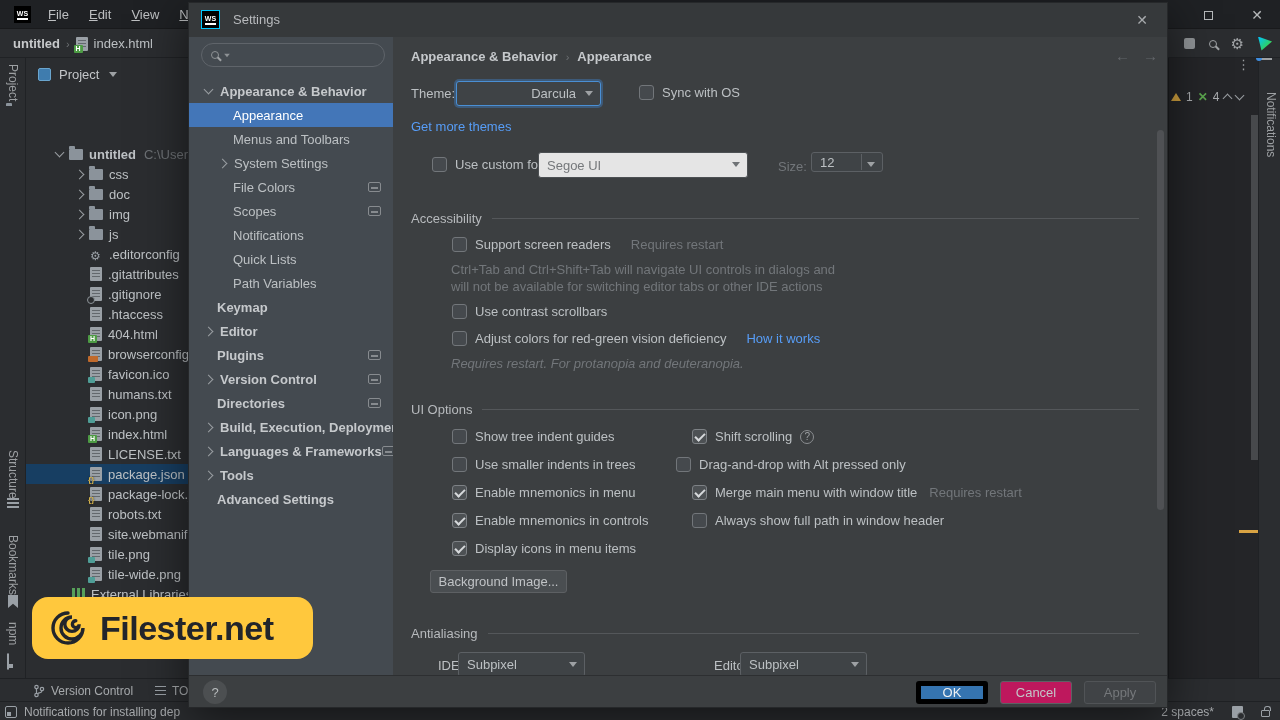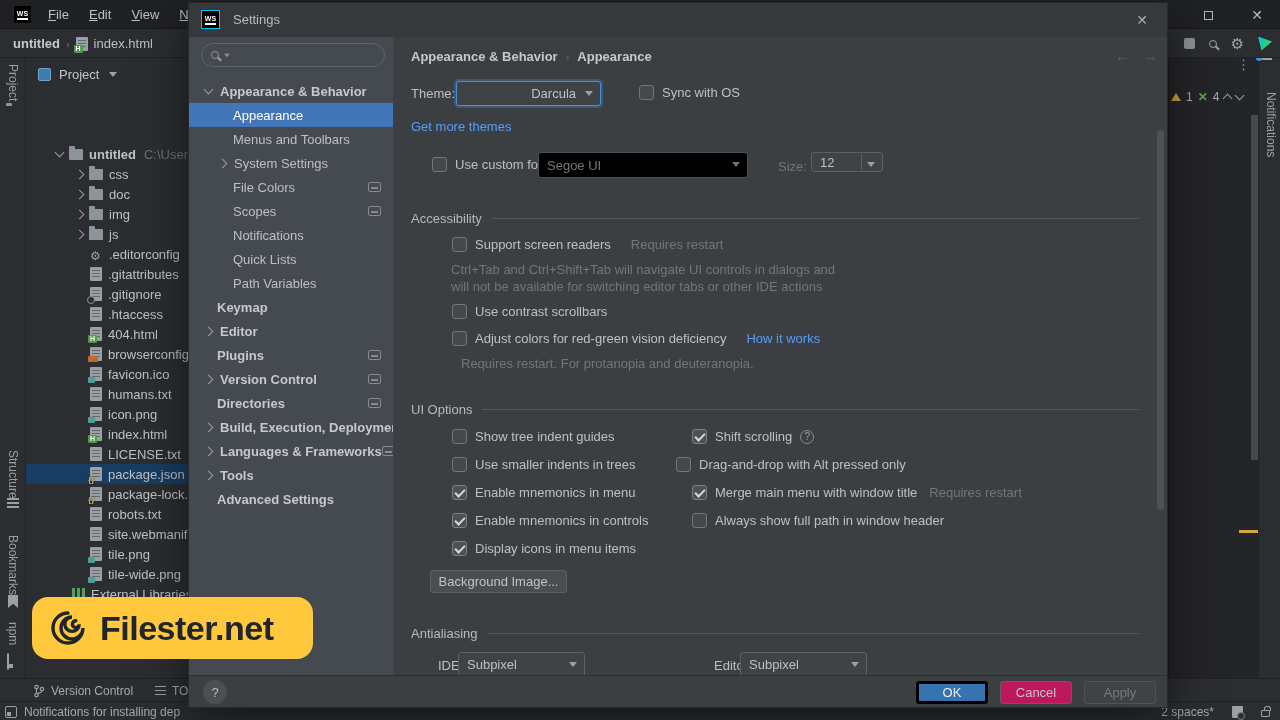--- a/index.html
+++ b/index.html
@@ -175,39 +175,39 @@
   .nav-arrows { position:absolute; left:722px; top:10px; display:flex; gap:13px;
     color:#63666a; font-size:15px; }
   .flabel { position:absolute; color:#bcc0c3; }
   .muted { color:#72767a; }
   .link { color:#579df7; }
   .combo { position:absolute; height:25px; background:#3f4346; border:1px solid #5c6064;
     border-radius:3px; color:#bcc0c3; display:flex; align-items:center; padding:0 24px 0 8px; }
   .combo .car { position:absolute; right:7px; top:9px; width:0; height:0;
     border-left:4px solid transparent; border-right:4px solid transparent; border-top:5px solid #9ea1a4; }
   .combo.focus { border:1px solid #4a8fd4; box-shadow:0 0 0 2px rgba(63,124,191,.45); }
-  .combo.disabled { background:#000000; border-color:#4c5053; color:#75787b; }
+  .combo.disabled { background:#e5e5e5; border-color:#4c5053; color:#75787b; }
   .combo.disabled .car { border-top-color:#6f7376; }
   .combo.split::before { content:""; position:absolute; right:20px; top:1px; bottom:1px; width:1px; background:#5c6064; }
   .cb { width:15px; height:15px; border:1px solid #72767a; border-radius:3px; background:#45494d;
     position:relative; flex:0 0 auto; }
   .cb.checked { background:#4d5154; border-color:#7d8185; }
   .cb.checked::after { content:""; position:absolute; left:2px; top:3px; width:8px; height:4px;
     border-left:2px solid #d6d9db; border-bottom:2px solid #d6d9db; transform:rotate(-45deg); }
   .cbrow { position:absolute; display:flex; align-items:center; gap:8px;padding-left:21px; }
   .cbrow .sfx { margin-left:12px; }
   .helpblock { position:absolute; color:#72767a; line-height:17px; }
   .sect { position:absolute; left:18px; right:28px; display:flex; align-items:center; gap:10px;
     color:#b7babd; }
   .sect::after { content:""; flex:1; height:1px; background:#54575a; }
   .qmark { width:14px; height:14px; border:1px solid #8b8e91; border-radius:50%; color:#9da0a3;
     font-size:10px; display:flex; align-items:center; justify-content:center; flex:0 0 auto; }
   .btn { position:absolute; height:23px; border-radius:3px; display:flex; align-items:center;
     justify-content:center; width:72px; }
-  .btn.primary { background:#3574b0; border:3px solid #000000; color:#eef1f3; }
+  .btn.primary { background:#3574b0; border:5px solid #000000; color:#eef1f3; }
   .btn.normal { background:#be185d; border:1px solid #5e6164; color:#c3c6c9; }
   .btn.disabled { background:#404346; border:1px solid #515457; color:#75787b; }
   .btn2 { position:absolute; left:37px; top:533px; width:137px; height:23px; background:#4a4e51;
     border:1px solid #5d6063; border-radius:3px; display:flex; align-items:center; justify-content:center;
     color:#c0c3c6; }
   .dlg-footer { position:absolute; left:0; right:0; bottom:0; height:32px; background:#3c3f41;
     border-top:1px solid #2d2f31; }
   .help-circle { position:absolute; left:14px; top:4px; width:24px; height:24px; border-radius:50%;
     background:#4c4f51; color:#b9bcbe; display:flex; align-items:center; justify-content:center; font-size:13px; }
   .dlg-scrollthumb { position:absolute; right:3px; top:127px; width:7px; height:380px;
@@ -560,21 +560,21 @@
     </div>
     <div class="cbrow" style="left:38px;top:267px;">
       <span class="cb"></span>
       <span>Use contrast scrollbars</span>
     </div>
     <div class="cbrow" style="left:38px;top:294px;justify-content:center;">
       <span class="cb"></span>
       <span>Adjust colors for red-green vision deficiency</span>
       <span class="sfx link">How it works</span>
     </div>
-    <div class="helpblock" style="left:68px;top:318px;">
+    <div class="helpblock" style="left:58px;top:318px;font-style:italic;">
       <div>Requires restart. For protanopia and deuteranopia.</div>
     </div>
 
     <div class="sect" style="top:365px;">
       <span>UI Options</span>
     </div>
     <div class="cbrow" style="left:38px;top:392px;">
       <span class="cb"></span>
       <span>Show tree indent guides</span>
     </div>

